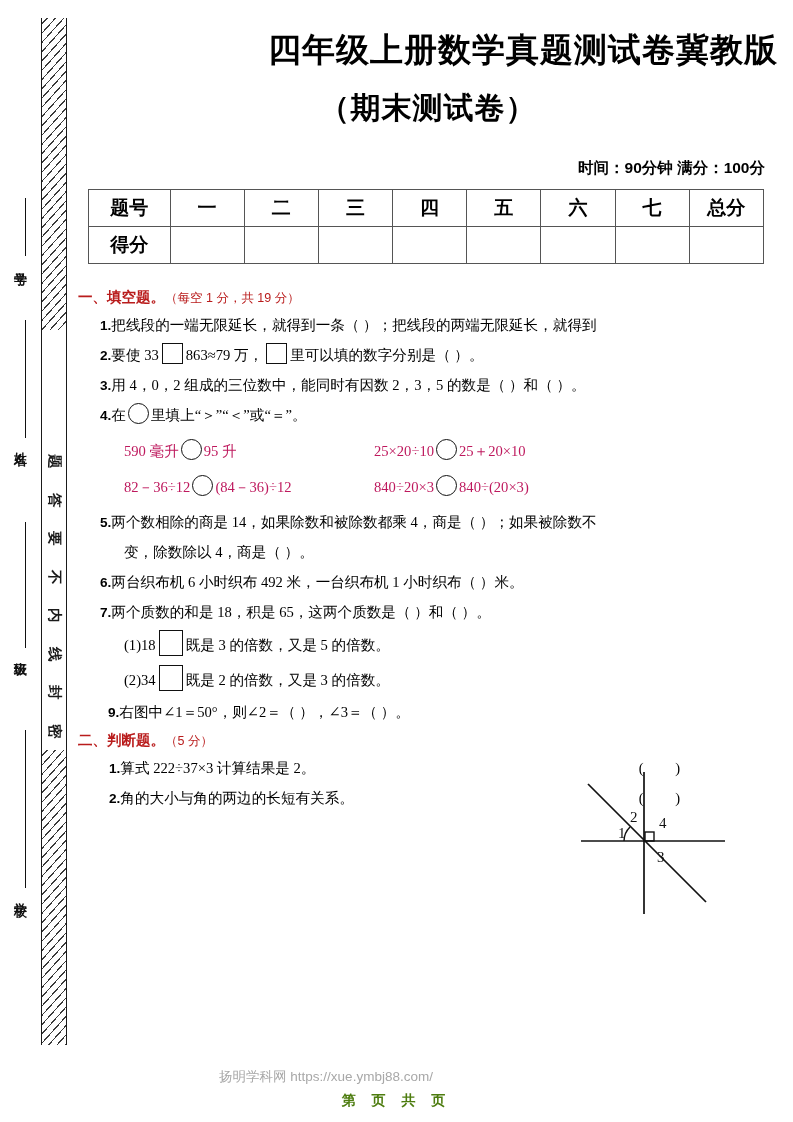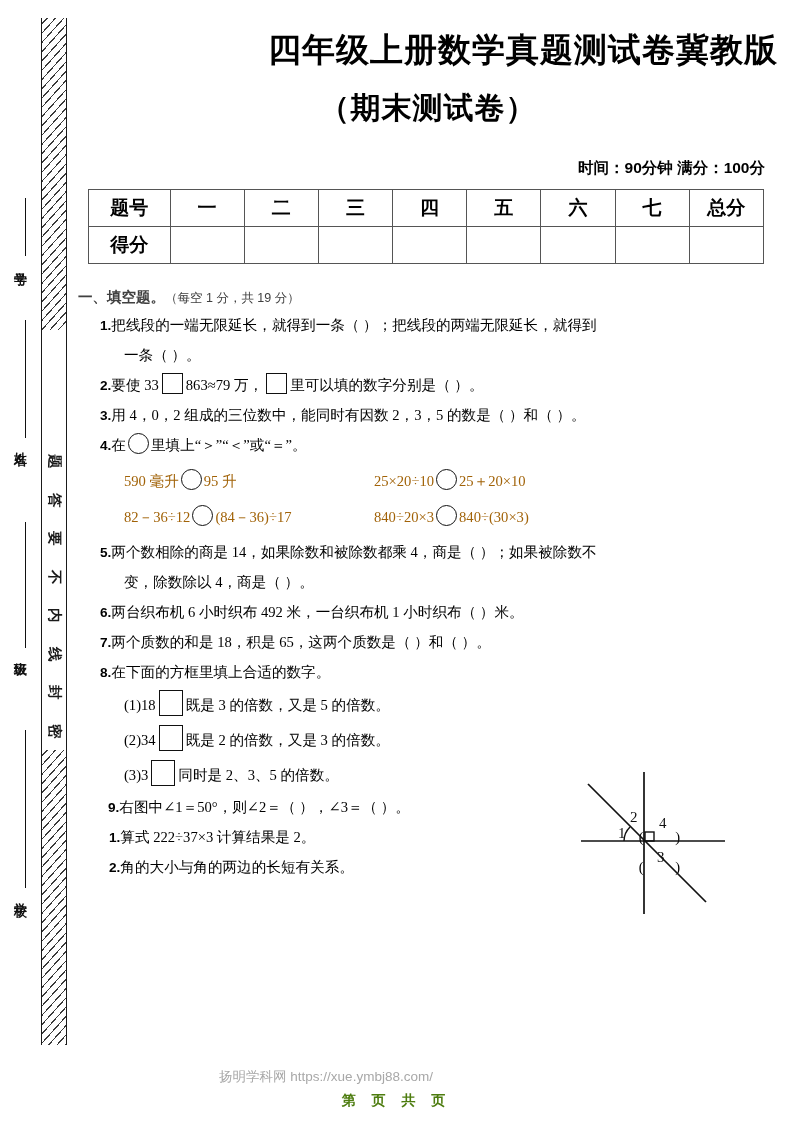--- a/index.html
+++ b/index.html
@@ -152,21 +152,21 @@
     position: absolute;
     left: 78px;
     top: 288px;
     width: 700px;
   }
   .sec-head {
     font-family: "Liberation Sans", "DejaVu Sans", sans-serif;
     font-size: 14.5px;
     font-weight: 700;
     margin: 0 0 4px 0;
-    color: #404040;
+    color: #b91c1c;
   }
   .sec-head .pts {
     font-size: 12.5px;
     font-weight: 400;
   }
   .q {
     font-family: "Liberation Serif", "DejaVu Serif", serif;
     font-size: 14.6px;
     line-height: 29px;
     margin: 0 0 1px 22px;
@@ -200,21 +200,21 @@
     border-radius: 50%;
     vertical-align: -4px;
     margin: 0 2px;
   }
   .ineq-row {
     font-family: "Liberation Serif", "DejaVu Serif", serif;
     font-size: 14.6px;
     line-height: 30px;
     margin: 6px 0 6px 46px;
     display: flex;
-    color: #a16207;
+    color: #be185d;
   }
   .ineq-row .cellA { width: 250px; }
   .ineq-row .cellB { width: 330px; }
 
   .tf-row {
     position: relative;
     margin-left: 31px;
     font-size: 14.6px;
     line-height: 28px;
   }
@@ -329,23 +329,20 @@
 
   <div class="content">
 
     <div class="sec-head">
       <span>一、填空题。</span><span class="pts">（每空 1 分，共 19 分）</span>
     </div>
 
     <div class="q">
       <span class="qn">1.</span><span>把线段的一端无限延长，就得到一条（            ）；把线段的两端无限延长，就得到</span>
     </div>
-    <div class="q q-cont">
-      <span>一条（          ）。</span>
-    </div>
 
     <div class="q">
       <span class="qn">2.</span><span>要使 33</span><span class="blankbox"></span><span>863≈79 万，</span><span class="blankbox"></span><span>里可以填的数字分别是（           ）。</span>
     </div>
 
     <div class="q">
       <span class="qn">3.</span><span>用 4，0，2 组成的三位数中，能同时有因数 2，3，5 的数是（         ）和（         ）。</span>
     </div>
 
     <div class="q">
@@ -356,59 +353,56 @@
       <div class="cellA">
         <span>590 毫升</span><span class="circ"></span><span>95 升</span>
       </div>
       <div class="cellB">
         <span>25×20÷10</span><span class="circ"></span><span>25＋20×10</span>
       </div>
     </div>
 
     <div class="ineq-row">
       <div class="cellA">
-        <span>82－36÷12</span><span class="circ"></span><span>(84－36)÷17</span>
+        <span>82－36÷12</span><span class="circ"></span><span>(84－36)÷12</span>
       </div>
       <div class="cellB">
-        <span>840÷20×3</span><span class="circ"></span><span>840÷(30×3)</span>
+        <span>840÷20×3</span><span class="circ"></span><span>840÷(20×3)</span>
       </div>
     </div>
 
     <div class="q">
       <span class="qn">5.</span><span>两个数相除的商是 14，如果除数和被除数都乘 4，商是（           ）；如果被除数不</span>
     </div>
     <div class="q q-cont">
       <span>变，除数除以 4，商是（         ）。</span>
     </div>
 
     <div class="q">
       <span class="qn">6.</span><span>两台织布机 6 小时织布 492 米，一台织布机 1 小时织布（         ）米。</span>
     </div>
 
     <div class="q">
       <span class="qn">7.</span><span>两个质数的和是 18，积是 65，这两个质数是（         ）和（        ）。</span>
     </div>
 
-    <div class="q">
-      <span class="qn">8.</span><span>在下面的方框里填上合适的数字。</span>
-    </div>
     <div class="q q-sub" style="line-height:34px;">
       <span>(1)18</span><span class="blankbox" style="width:22px;height:24px;vertical-align:-6px;"></span><span>既是 3 的倍数，又是 5 的倍数。</span>
     </div>
     <div class="q q-sub" style="line-height:34px;">
       <span>(2)34</span><span class="blankbox" style="width:22px;height:24px;vertical-align:-6px;"></span><span>既是 2 的倍数，又是 3 的倍数。</span>
     </div>
-    <div class="q q-sub" style="line-height:34px;">
-      <span>(3)3</span><span class="blankbox" style="width:22px;height:24px;vertical-align:-6px;"></span><span>同时是 2、3、5 的倍数。</span>
-    </div>
 
     <div class="q" style="margin-left:30px;">
       <span class="qn">9.</span><span>右图中∠1＝50°，则∠2＝（          ），∠3＝（          ）。</span>
     </div>
 
+    <div class="sec-head" style="margin-top:4px;">
+      <span>二、判断题。</span><span class="pts">（5 分）</span>
+    </div>
 
     <div class="q tf-row">
       <span class="qn">1.</span><span>算式 222÷37×3 计算结果是 2。</span>
       <span class="tf-paren">(    )</span>
     </div>
     <div class="q tf-row">
       <span class="qn">2.</span><span>角的大小与角的两边的长短有关系。</span>
       <span class="tf-paren">(    )</span>
     </div>
 

